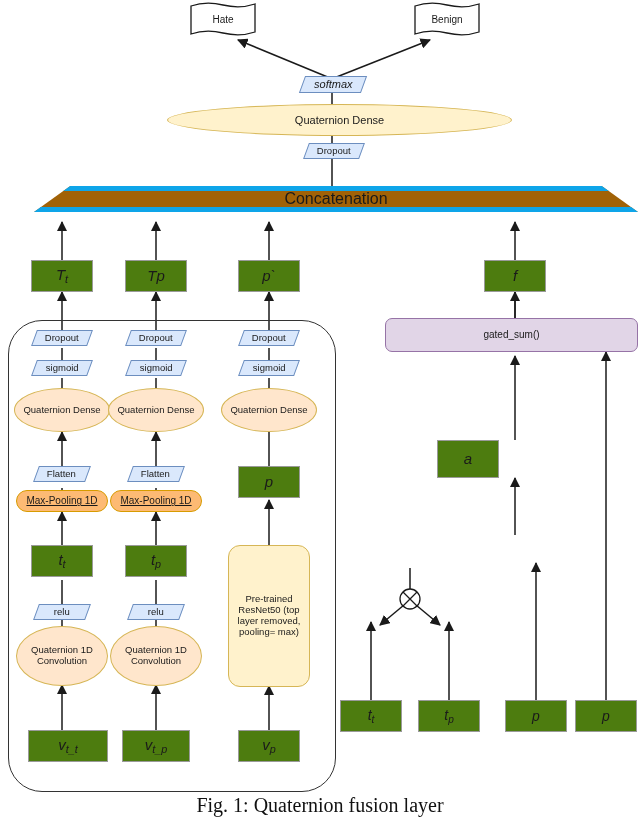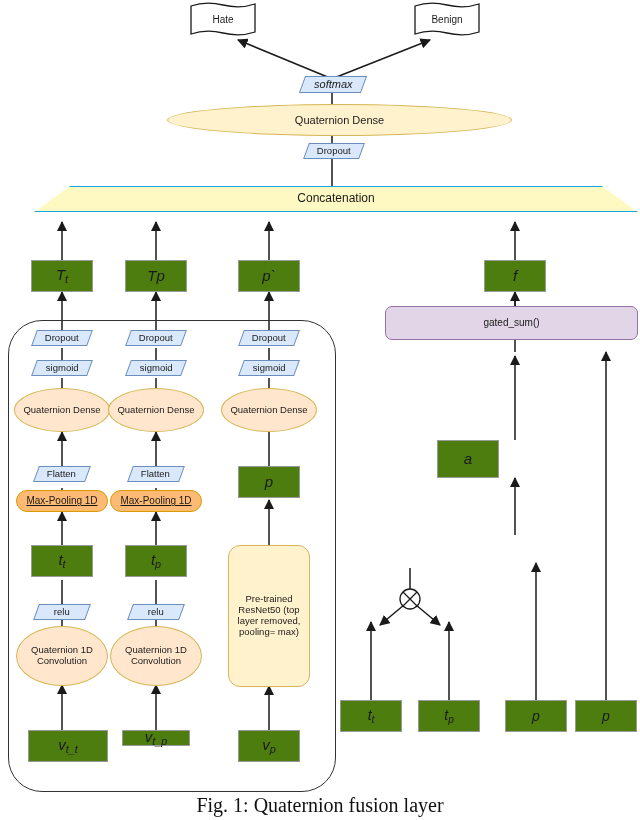--- a/index.html
+++ b/index.html
@@ -32,21 +32,21 @@
 
   
   .block-yellow{background:#fff2cc;border:1px solid #d6b656;border-radius:12px;
                 font-size:9.5px;padding:4px;}
 
   
   .bar-purple{background:#e1d5e7;border:1px solid #9673a6;border-radius:7px;
               font-size:10px;}
 
   
-  .trapz{background:#fef9c3;border:1px solid #0ea5e9;font-size:12px;
+  .trapz{background:#a16207;border:5px solid #0ea5e9;font-size:16px;
          clip-path:polygon(6% 0,94% 0,100% 100%,0% 100%);}
 
   
   .flag{position:absolute;z-index:2;}
   .flag .lbl{position:absolute;left:0;right:0;top:50%;transform:translateY(-50%);
              text-align:center;font-size:10px;}
 
   
   .group-outline{position:absolute;border:1.6px solid #333;border-radius:34px;
                  background:transparent;z-index:1;}
@@ -215,21 +215,21 @@
   </div>
   <div class="node box" style="left:125px;top:545px;width:62px;height:32px;">
     <span><span>t</span><span class="tsub">p</span></span>
   </div>
   <div class="node para" style="left:130px;top:604px;width:52px;height:16px;">
     <span>relu</span>
   </div>
   <div class="node ellipse" style="left:110px;top:626px;width:92px;height:60px;">
     <span>Quaternion 1D Convolution</span>
   </div>
-  <div class="node box" style="left:122px;top:730px;width:68px;height:16px;">
+  <div class="node box" style="left:122px;top:730px;width:68px;height:32px;">
     <span><span>v</span><span class="tsub">t_p</span></span>
   </div>
 
   <div class="node para" style="left:241px;top:330px;width:56px;height:16px;">
     <span>Dropout</span>
   </div>
   <div class="node para" style="left:241px;top:360px;width:56px;height:16px;">
     <span>sigmoid</span>
   </div>
   <div class="node ellipse" style="left:221px;top:388px;width:96px;height:44px;">
@@ -238,21 +238,21 @@
   <div class="node box" style="left:238px;top:466px;width:62px;height:32px;">
     <span>p</span>
   </div>
   <div class="node block-yellow" style="left:228px;top:545px;width:82px;height:142px;">
     <span>Pre-trained ResNet50 (top layer removed, pooling= max)</span>
   </div>
   <div class="node box" style="left:238px;top:730px;width:62px;height:32px;">
     <span><span>v</span><span class="tsub">p</span></span>
   </div>
 
-  <div class="node bar-purple" style="left:385px;top:306px;width:253px;height:34px;">
+  <div class="node bar-purple" style="left:385px;top:318px;width:253px;height:34px;">
     <span>gated_sum()</span>
   </div>
 
   <div class="node box" style="left:437px;top:440px;width:62px;height:38px;">
     <span>a</span>
   </div>
 
 
   <div class="node" style="left:398px;top:587px;width:24px;height:24px;">
     <svg viewBox="0 0 24 24" width="24" height="24">

